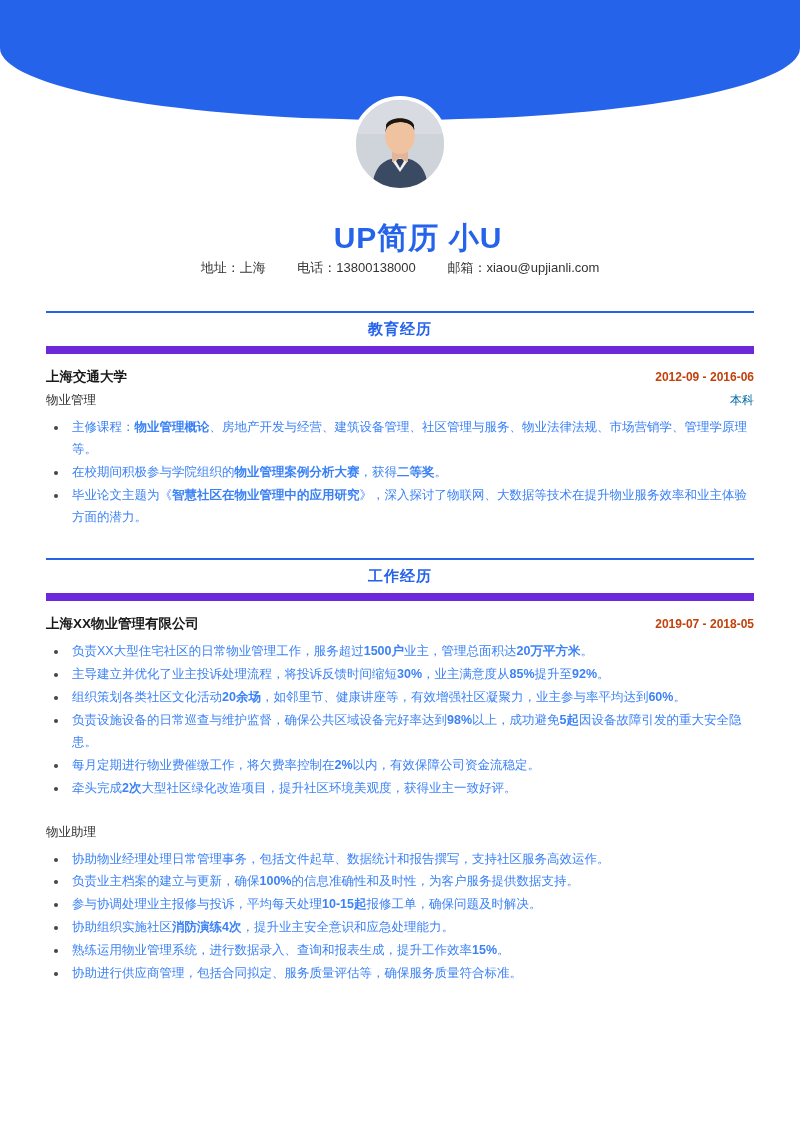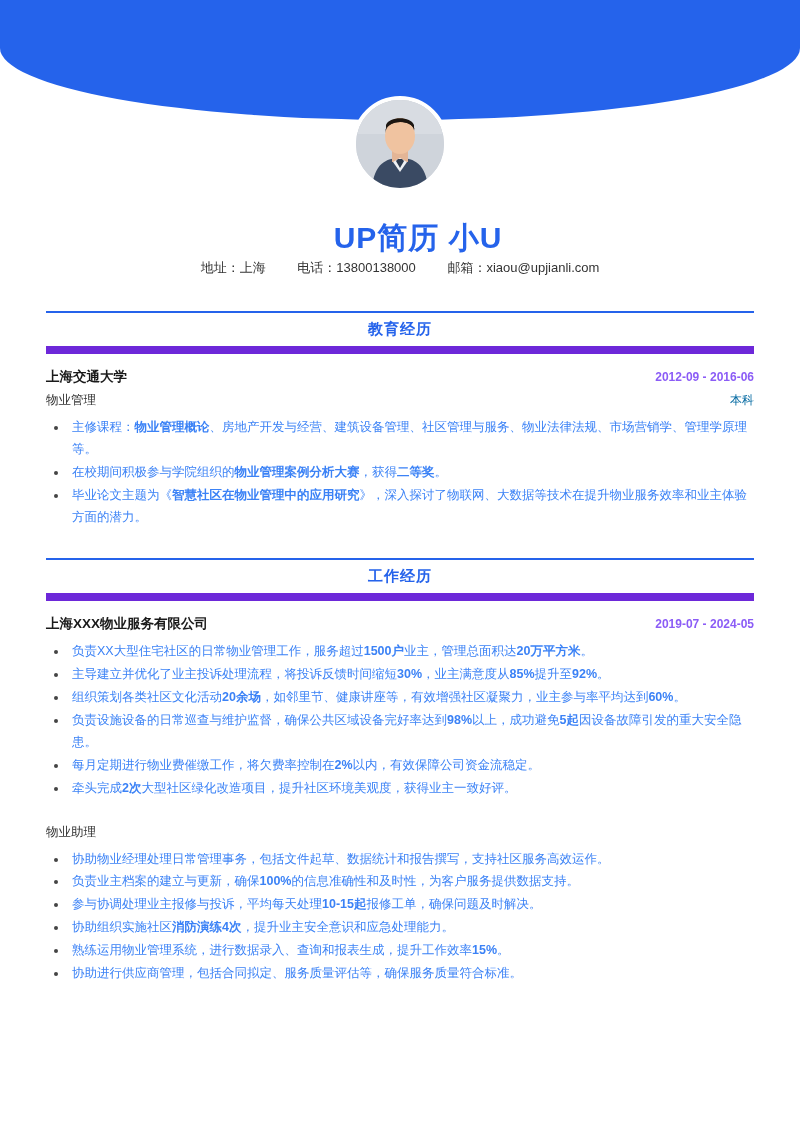--- a/index.html
+++ b/index.html
@@ -94,21 +94,21 @@
     align-items: baseline;
   }
   .entry-org {
     font-size: 13.5px;
     font-weight: bold;
     color: #1a1a1a;
   }
   .entry-date {
     font-size: 12px;
     font-weight: bold;
-    color: #8b5cf6;
+    color: #c2410c;
     text-align: right;
   }
   .entry-row.sub { margin-top: 6px; }
   .entry-role {
     font-size: 12.5px;
     color: #333333;
   }
   .entry-degree {
     font-size: 12px;
     color: #0369a1;
@@ -191,22 +191,22 @@
 
   <div class="spacer-lg"></div>
 
   <div class="section">
     <div class="section-title-wrap">
       <div class="section-title">工作经历</div>
     </div>
 
     <div class="entry">
       <div class="entry-row">
-        <div class="entry-org">上海XXX物业服务有限公司</div>
-        <div class="entry-date">2019-07 - 2024-05</div>
+        <div class="entry-org">上海XX物业管理有限公司</div>
+        <div class="entry-date">2019-07 - 2018-05</div>
       </div>
       <ul class="bullets">
           <li>负责XX大型住宅社区的日常物业管理工作，服务超过<b>1500户</b>业主，管理总面积达<b>20万平方米</b>。</li>
           <li>主导建立并优化了业主投诉处理流程，将投诉反馈时间缩短<b>30%</b>，业主满意度从<b>85%</b>提升至<b>92%</b>。</li>
           <li>组织策划各类社区文化活动<b>20余场</b>，如邻里节、健康讲座等，有效增强社区凝聚力，业主参与率平均达到<b>60%</b>。</li>
           <li>负责设施设备的日常巡查与维护监督，确保公共区域设备完好率达到<b>98%</b>以上，成功避免<b>5起</b>因设备故障引发的重大安全隐患。</li>
           <li>每月定期进行物业费催缴工作，将欠费率控制在<b>2%</b>以内，有效保障公司资金流稳定。</li>
           <li>牵头完成<b>2次</b>大型社区绿化改造项目，提升社区环境美观度，获得业主一致好评。</li>
         </ul>
     </div>

